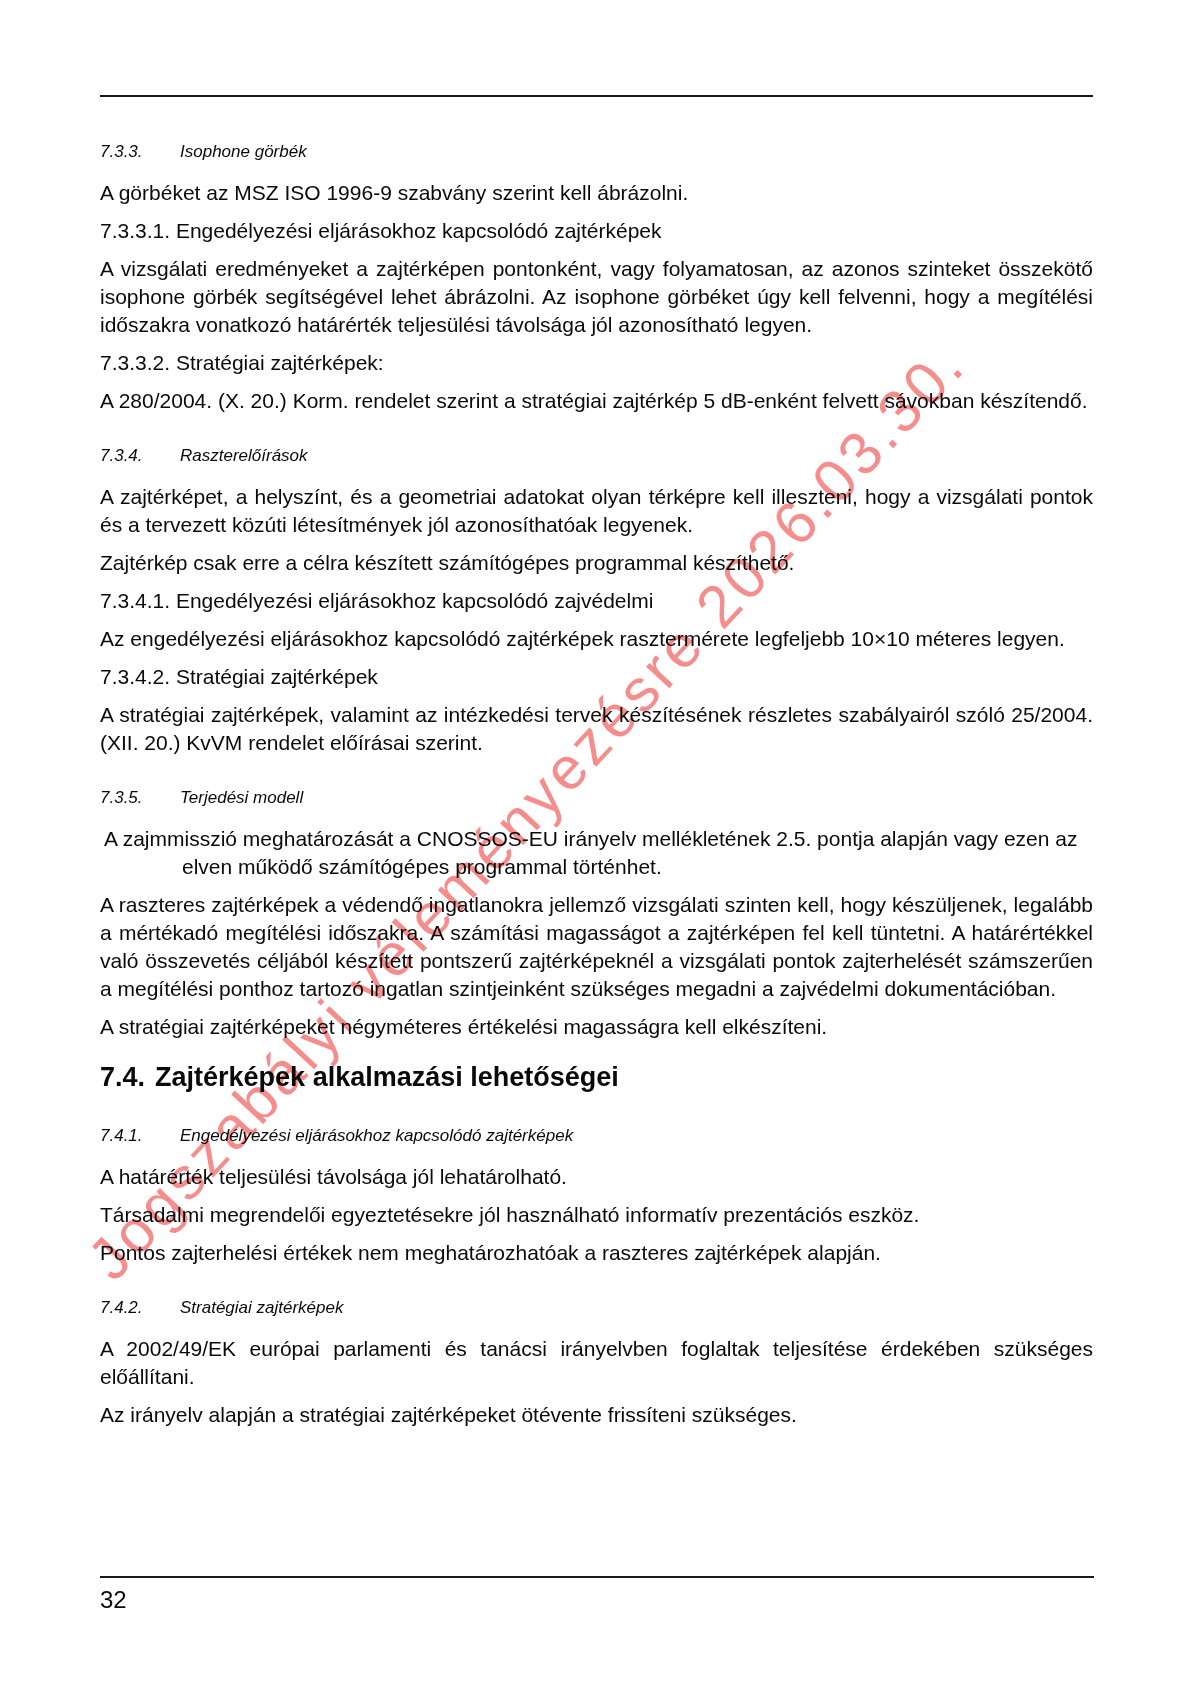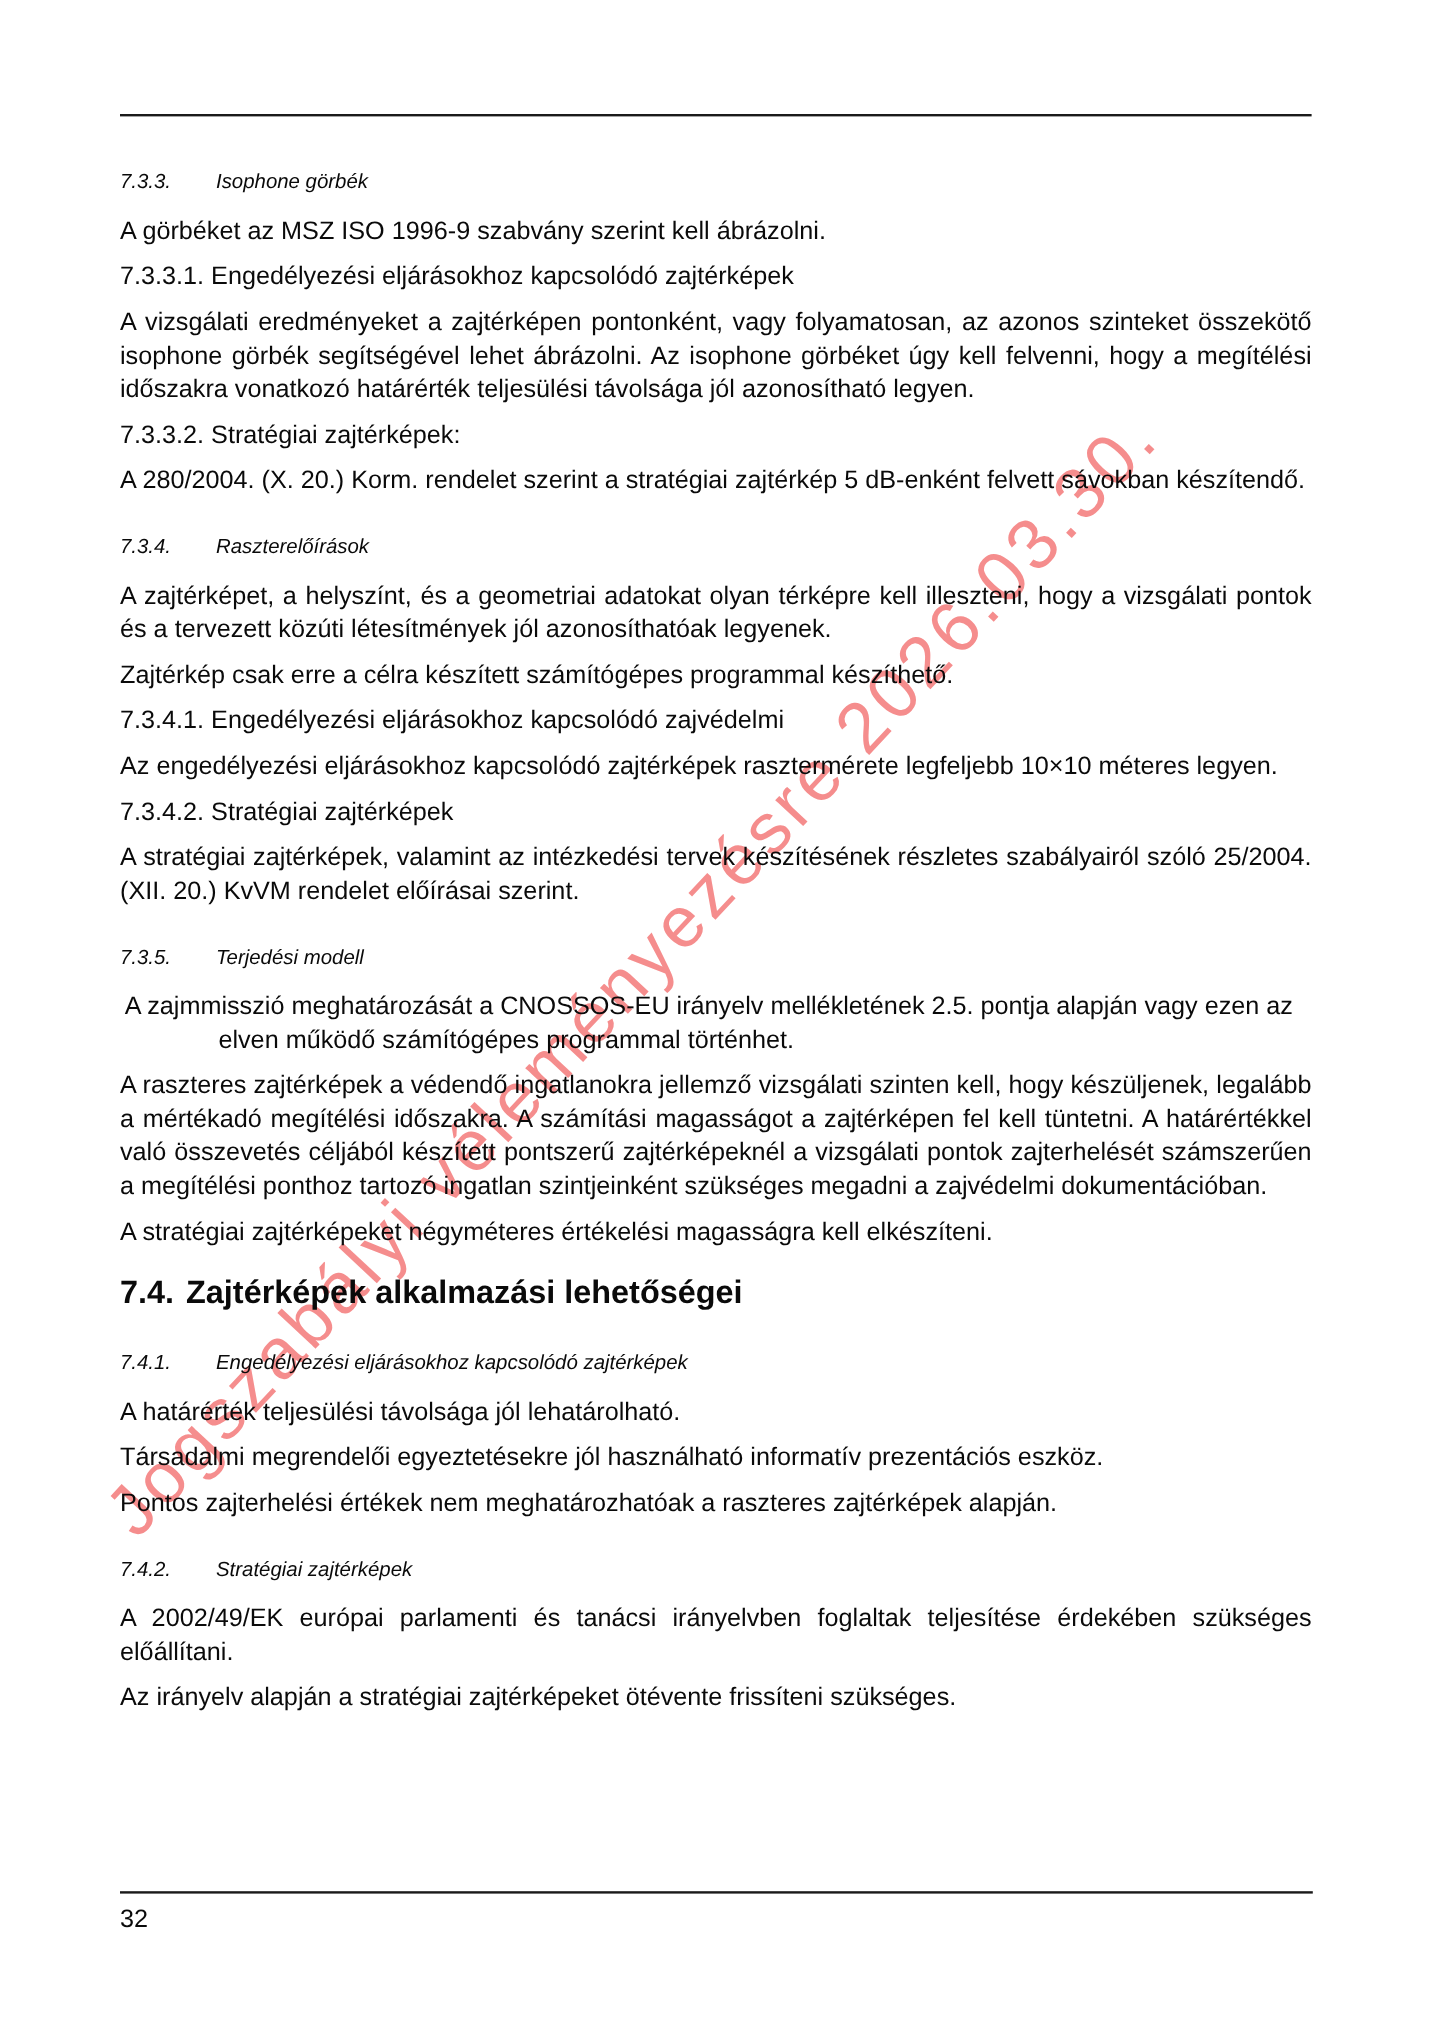--- a/index.html
+++ b/index.html
@@ -62,21 +62,21 @@
     font-style:normal;
     margin:18px 0 0 0;
   }
   .h2 .num{display:inline-block;margin-right:10px;min-width:0;}
   .footer{
     position:absolute;
     z-index:2;
     left:100px;right:97px;top:1576px;
   }
   .footer .page-num{
-    font-size:21px;
+    font-size:24px;
     line-height:28px;
     margin-top:8px;
     color:#0a0a0a;
   }
 </style>
 </head>
 <body>
 
 <div class="page">
 

